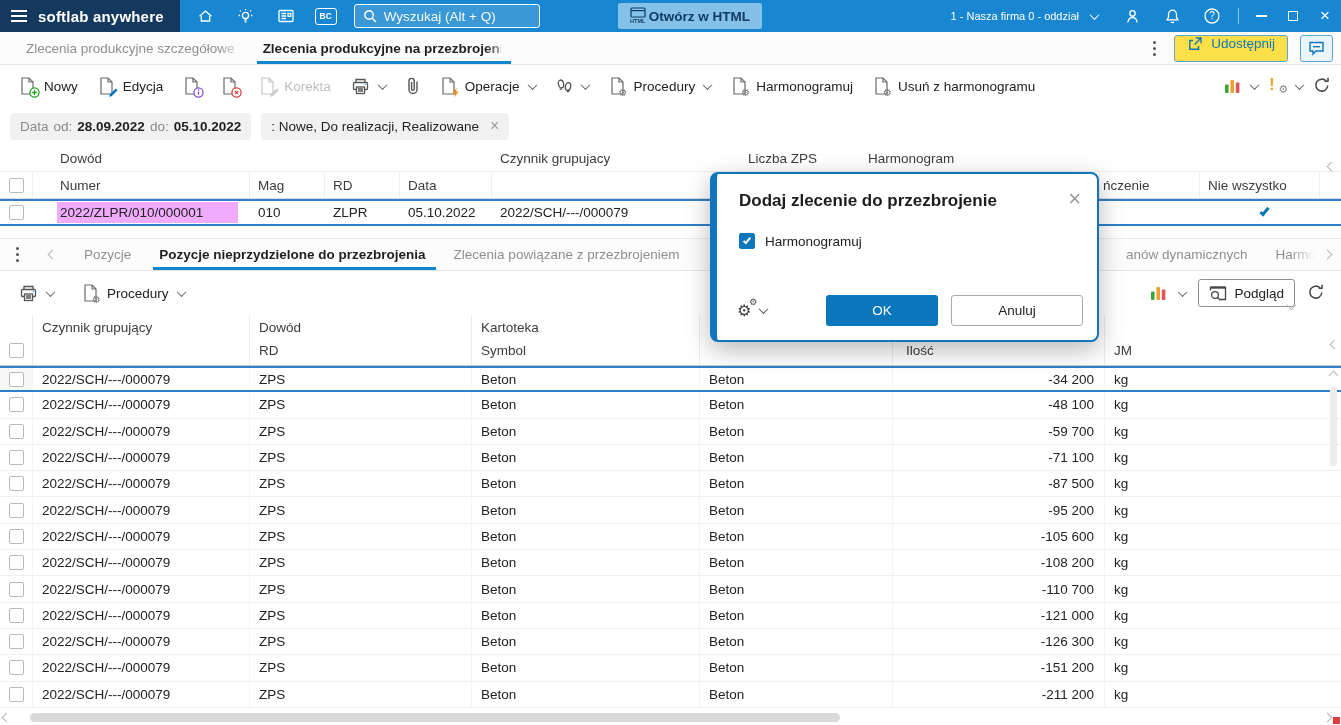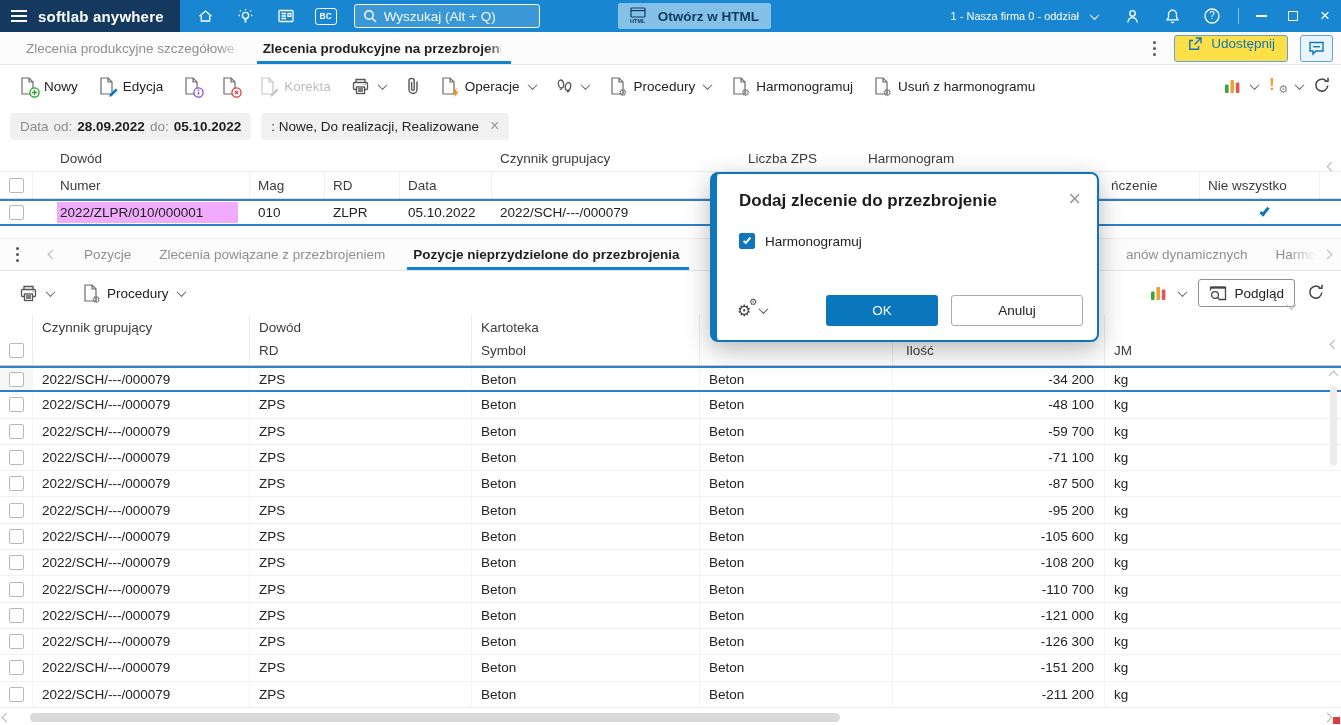--- a/index.html
+++ b/index.html
@@ -16,21 +16,21 @@
   .brand-name { font-size: 15px; font-weight: 700; letter-spacing: .2px; white-space: nowrap; }
   .tb-icon { width: 40px; height: 32px; display: flex; align-items: center; justify-content: center; cursor: pointer; }
   .tb-icon svg { stroke: #fff; fill: none; stroke-width: 1.3; }
   .bc-box { width: 22px; height: 17px; border: 1.4px solid #fff; border-radius: 3px; font-size: 8.5px; font-weight: 700; display: flex; align-items: center; justify-content: center; }
   .searchbox { margin-left: 8px; width: 186px; height: 24px; border: 1.5px solid #fff; border-radius: 3px;
     background: rgba(255,255,255,.15); display: flex; align-items: center; gap: 7px; padding: 0 8px; }
   .searchbox svg { stroke: #fff; fill: none; stroke-width: 1.4; flex: none; }
   .searchbox input { flex: 1; min-width: 0; background: transparent; border: 0; outline: 0; color: #fff; font: 13.5px "Liberation Sans", sans-serif; }
   .searchbox input::placeholder { color: #fff; opacity: .95; }
   .open-html { margin-left: 78px; height: 26px; padding: 0 12px; background: #84c0e8; color: #123d63;
-    border: 0; border-radius: 2px; display: flex; align-items: center; gap: 12px; font: 600 13.5px "Liberation Sans", sans-serif; cursor: pointer; justify-content: flex-end; }
+    border: 0; border-radius: 2px; display: flex; align-items: center; gap: 3px; font: 600 13.5px "Liberation Sans", sans-serif; cursor: pointer; justify-content: flex-end; }
   .html-ic { display: flex; flex-direction: column; align-items: center; line-height: 1; }
   .html-ic svg { stroke: #123d63; fill: none; stroke-width: 1.2; }
   .html-ic b { font-size: 5.5px; font-weight: 700; margin-top: 1px; }
   .top-right { margin-left: auto; display: flex; align-items: center; height: 100%; }
   .company { font-size: 11px; white-space: nowrap; cursor: pointer; }
   .chev { display: inline-block; width: 7px; height: 7px; border-right: 1.6px solid currentColor; border-bottom: 1.6px solid currentColor; }
   .chev.down  { transform: rotate(45deg) translate(-1px,-1px); }
   .chev.right { transform: rotate(-45deg); }
   .chev.left  { transform: rotate(135deg); }
   .chev.up    { transform: rotate(225deg); }
@@ -441,21 +441,21 @@
       <div class="cbc">
           <span class="cbx"></span>
         </div>
       <div class="first">Numer</div>
       <div>Mag</div>
       <div>RD</div>
       <div>Data</div>
       <div></div>
         <div></div>
         <div></div>
-      <div style="padding-left:11px">ńczenie</div>
+      <div style="padding-left:3px">ńczenie</div>
       <div>Nie wszystko</div>
     </div>
     <div class="ug-row ugrow-data">
       <div class="cbc">
           <span class="cbx"></span>
         </div>
       <div class="pinkwrap">
           <span class="pink">2022/ZLPR/010/000001</span>
         </div>
       <div>010</div>
@@ -476,25 +476,25 @@
   <div class="ltabs">
     <span class="kebab">
         <i></i>
         <i></i>
         <i></i>
       </span>
     <span class="chev left scroll-chev"></span>
     <div class="tab">
         <span>Pozycje</span>
       </div>
+    <div class="tab active">
+        <span>Pozycje nieprzydzielone do przezbrojenia</span>
+      </div>
     <div class="tab">
         <span>Zlecenia powiązane z przezbrojeniem</span>
-      </div>
-    <div class="tab active">
-        <span>Pozycje nieprzydzielone do przezbrojenia</span>
       </div>
     <div class="ltabs-right">
       <div class="tab">
           <span>anów dynamicznych</span>
         </div>
       <div class="tab" style="padding-right:4px">
         <span class="tlabel" style="max-width:46px">Harmo</span>
           <span class="fade"></span>
       </div>
       <span class="chev right scroll-chev" style="margin:0 10px 0 4px"></span>

